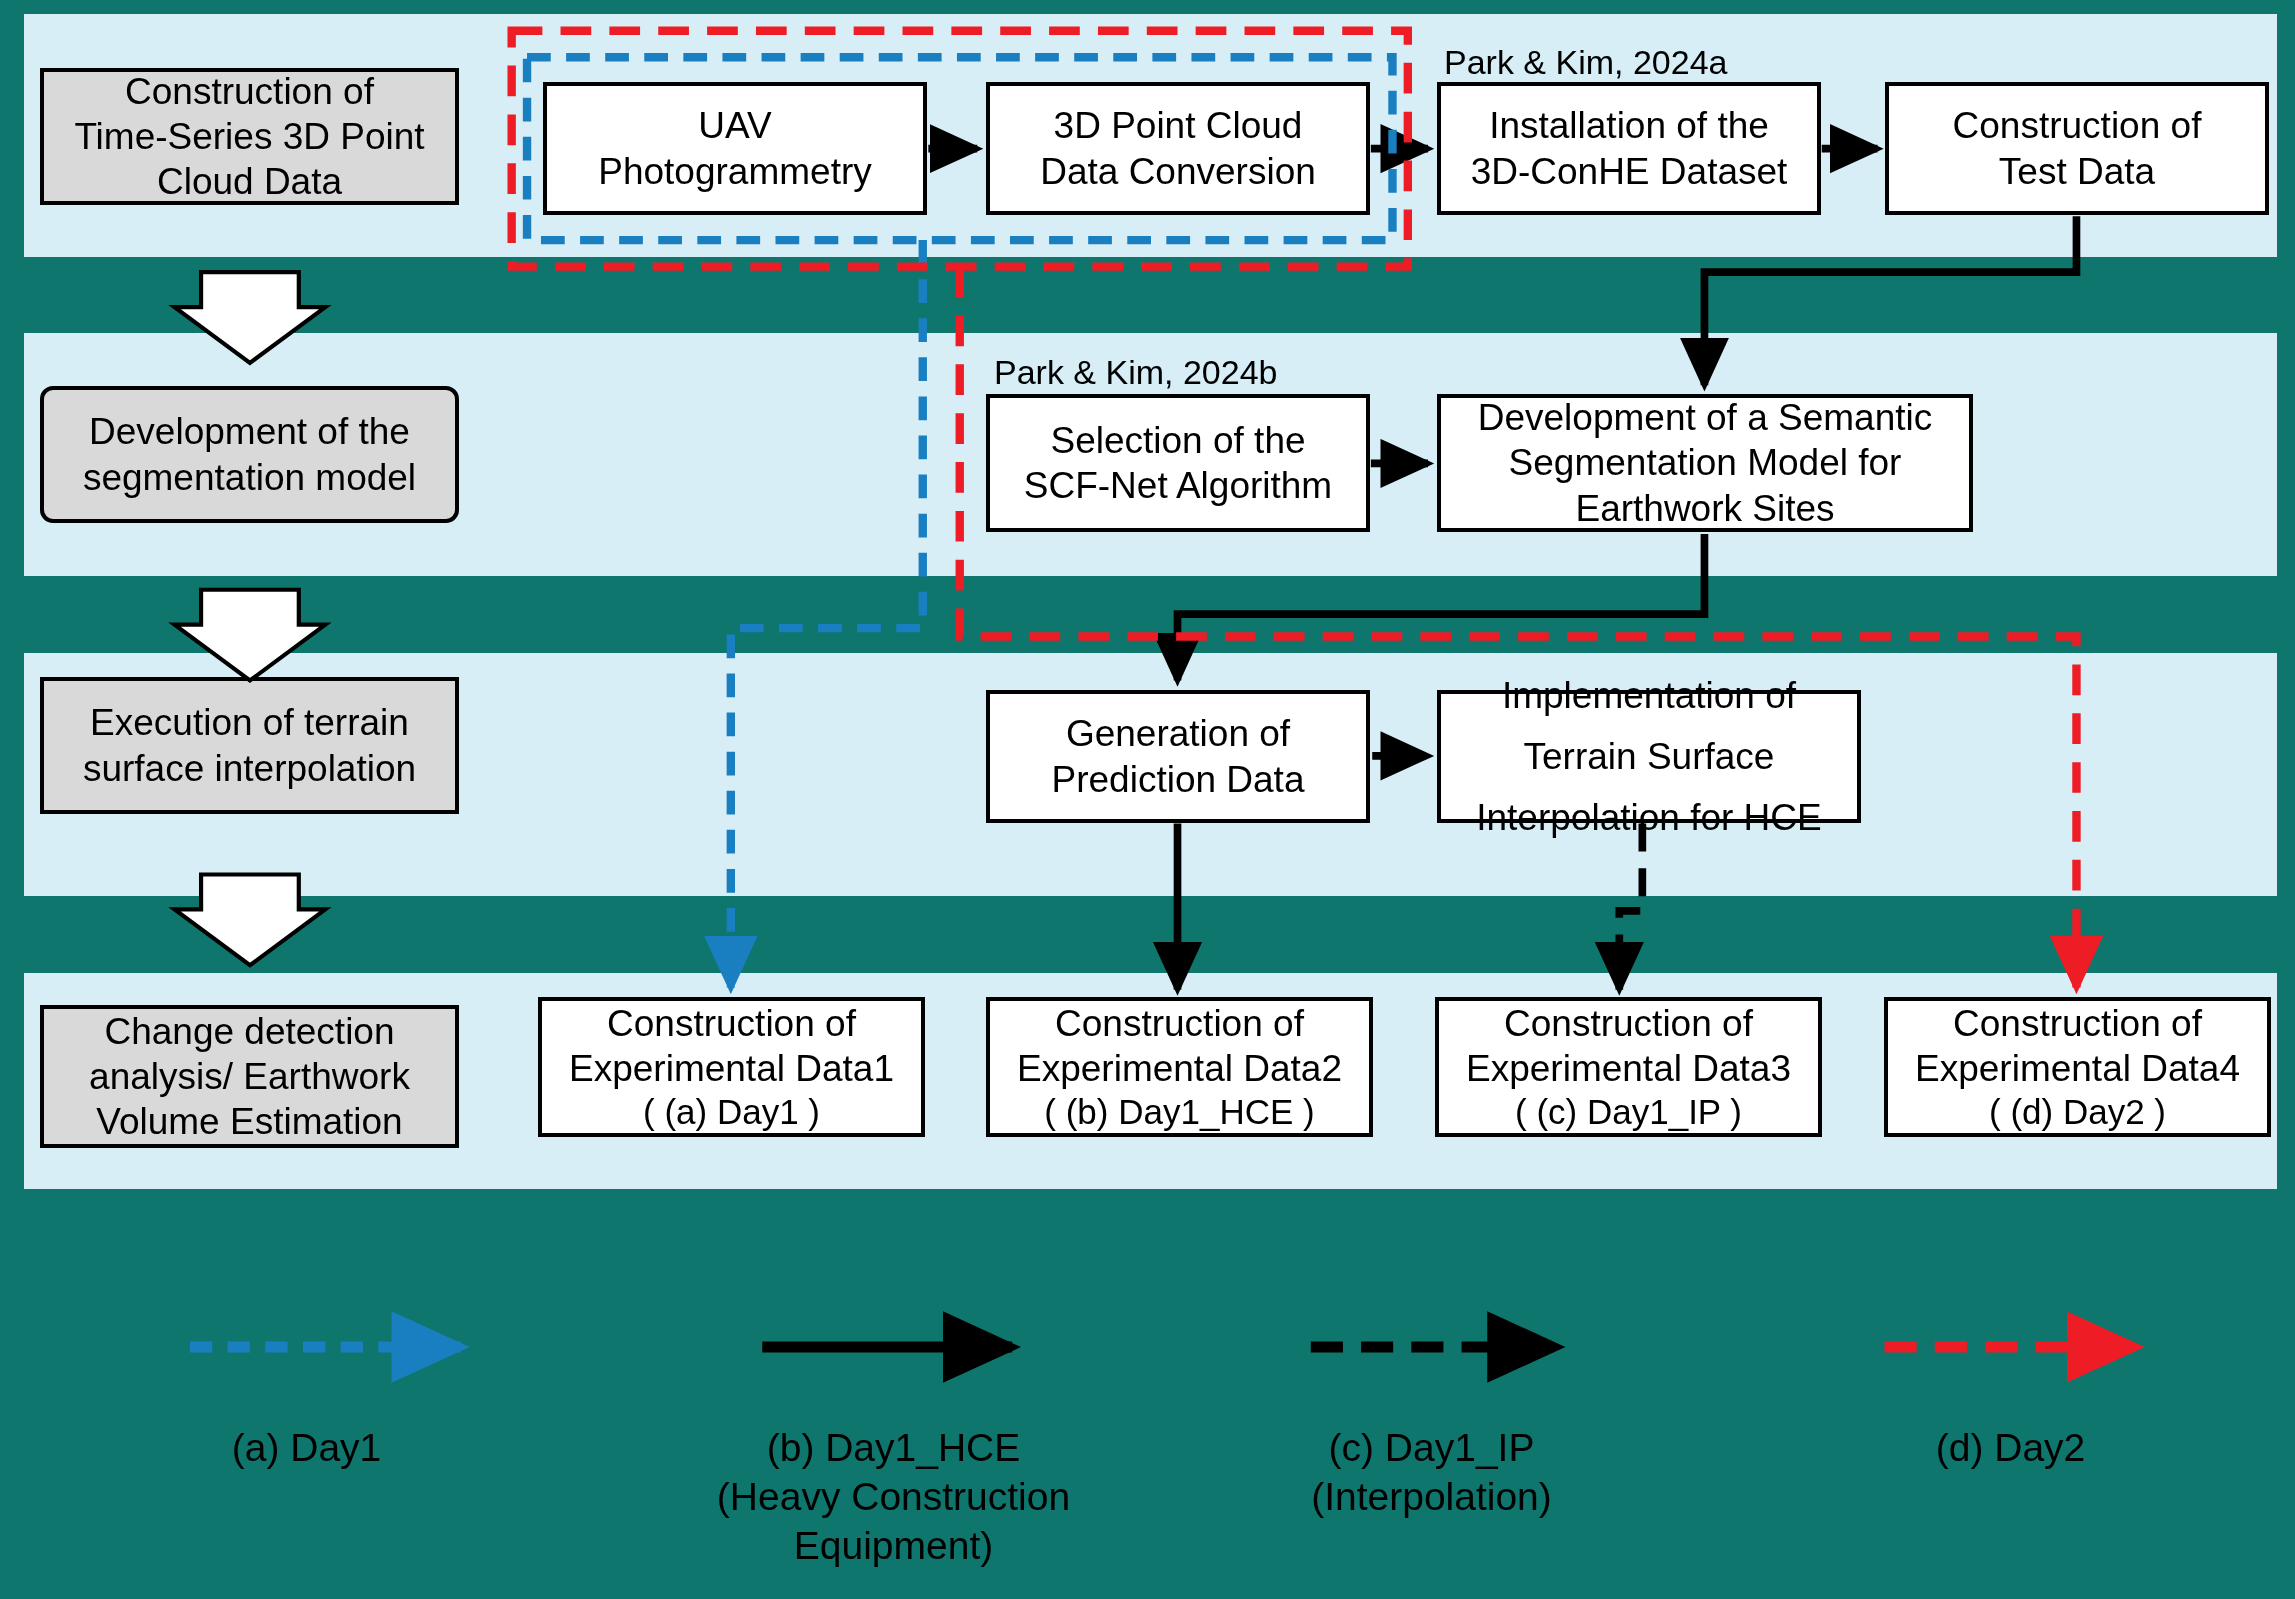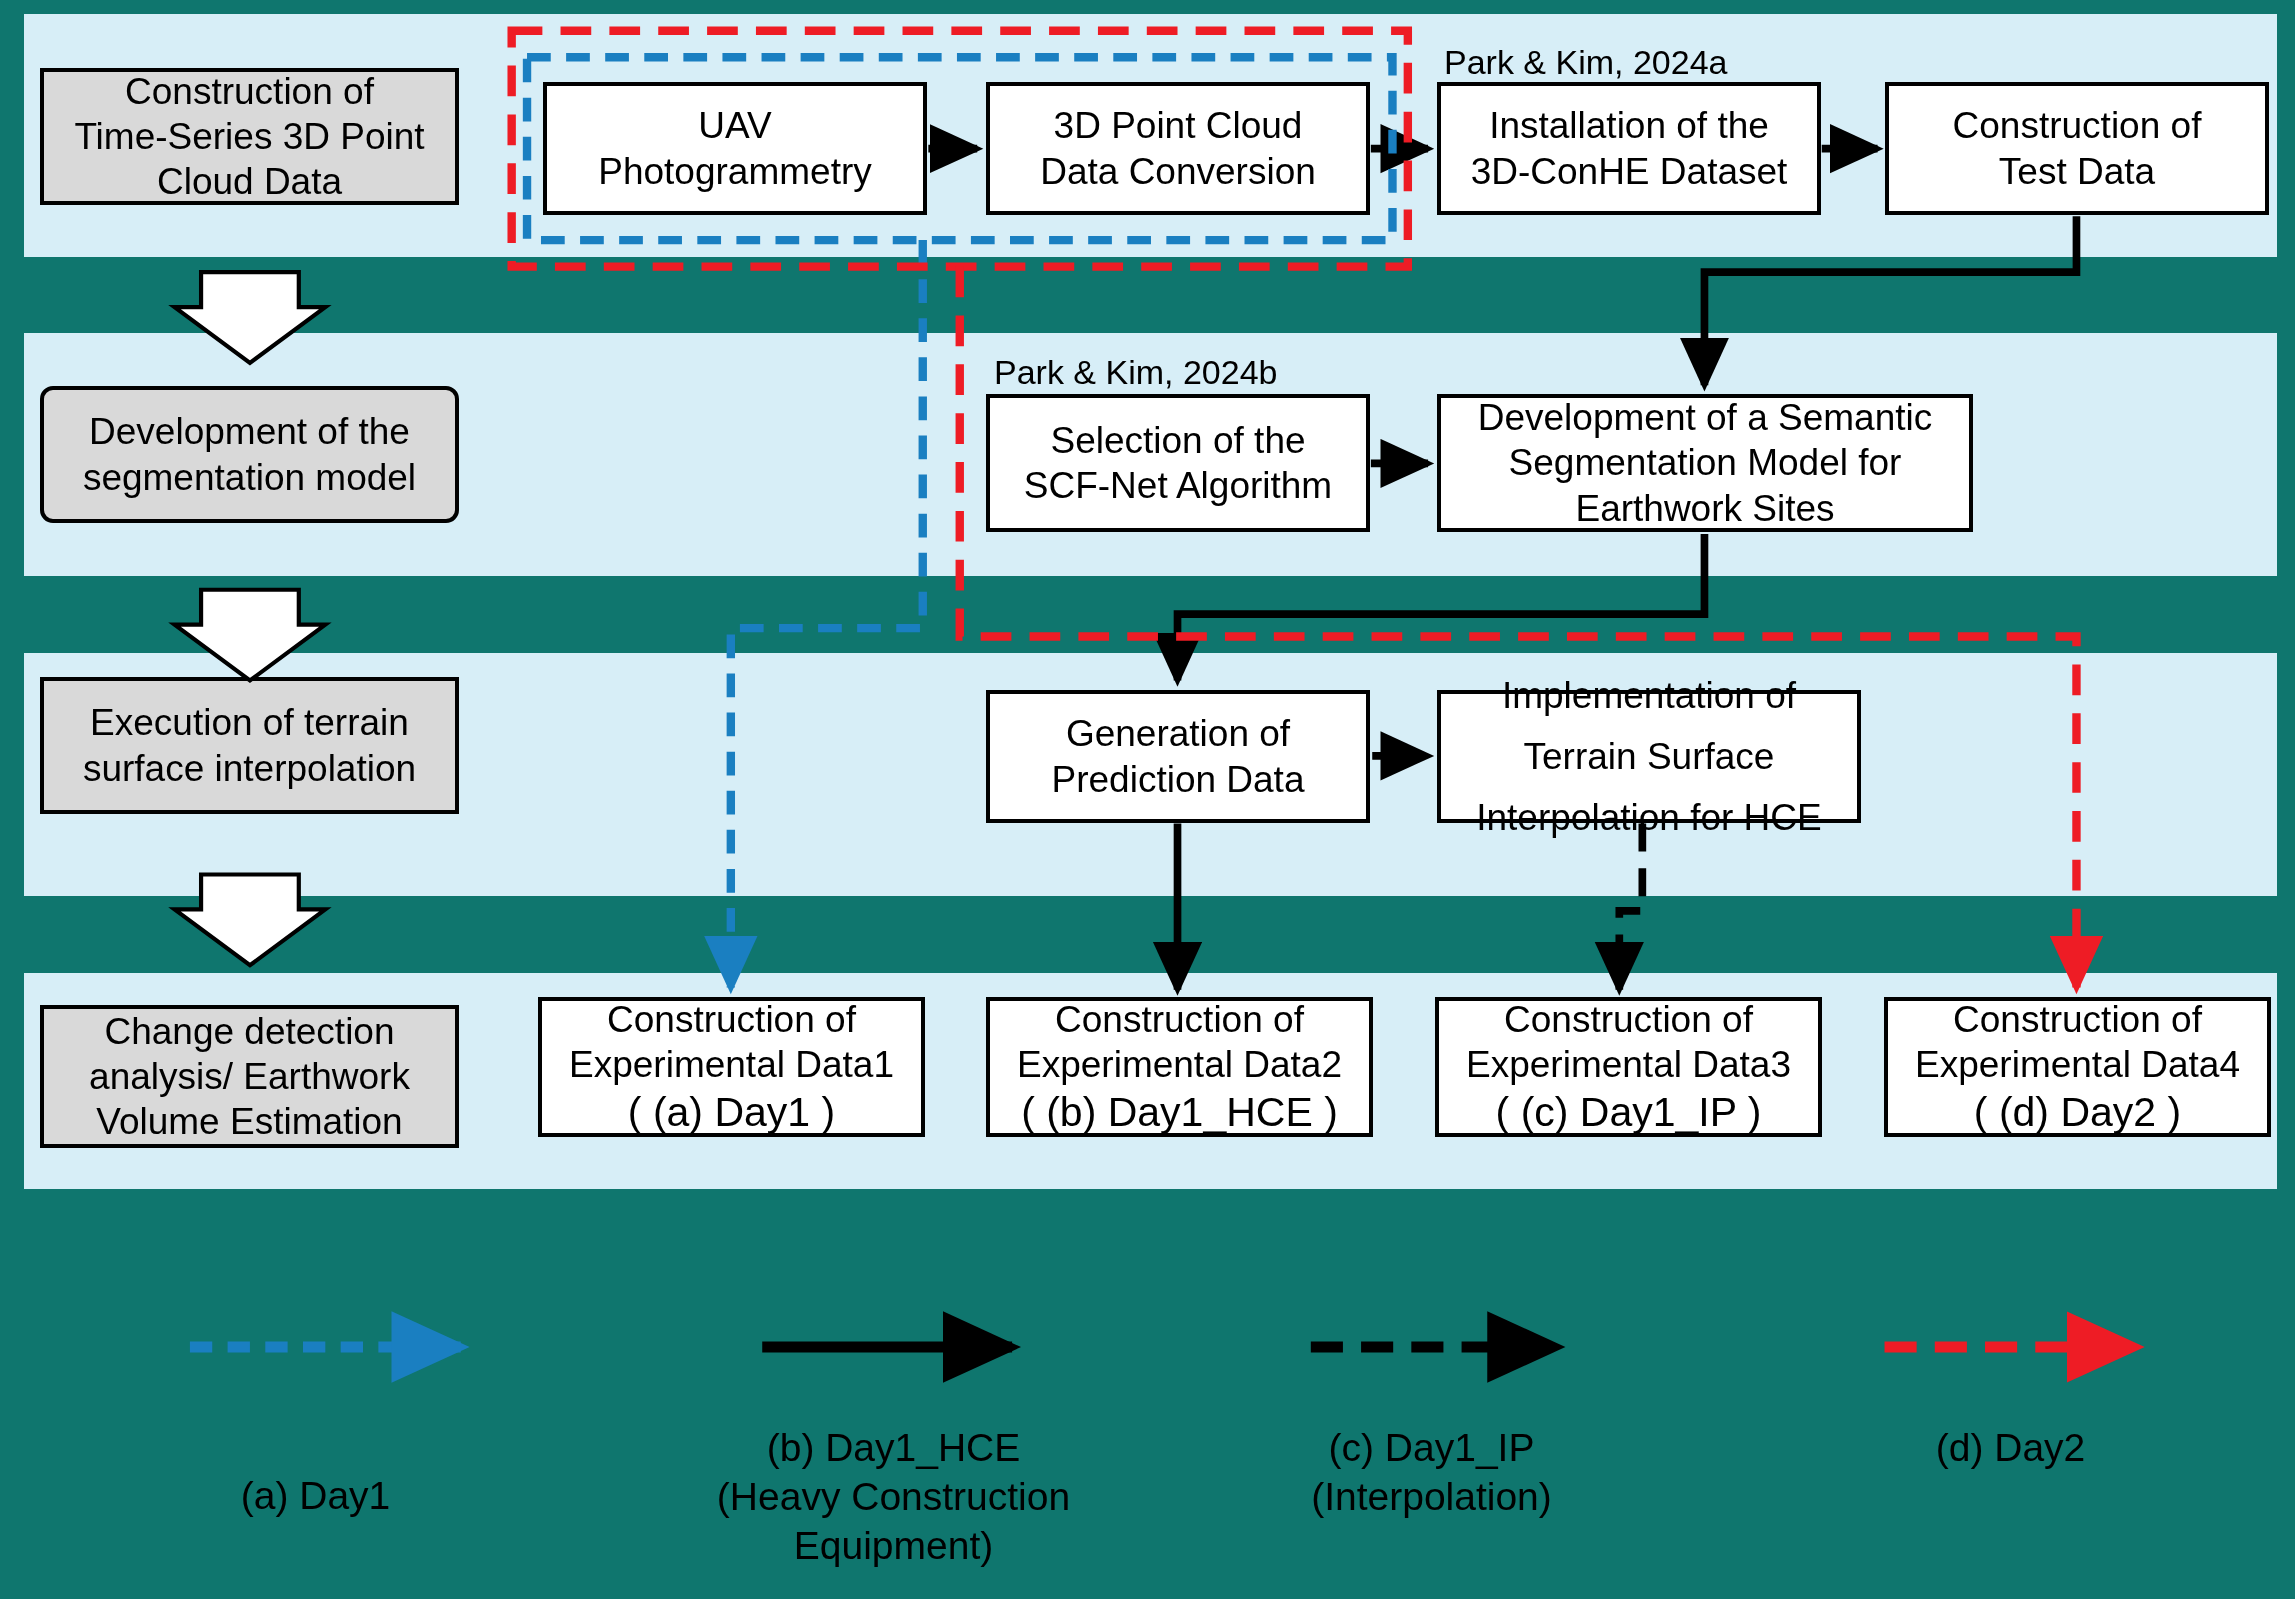--- a/index.html
+++ b/index.html
@@ -8,21 +8,21 @@
   .band{position:absolute;background:#d7eef7;}
   .gbox{position:absolute;background:#d9d9d9;border:4.2px solid #000;box-sizing:border-box;
         display:flex;align-items:center;justify-content:center;text-align:center;
         font-size:37px;line-height:1.22;color:#000;}
   .wbox{position:absolute;background:#ffffff;border:4.2px solid #000;box-sizing:border-box;
         display:flex;flex-direction:column;align-items:center;justify-content:center;text-align:center;
         font-size:37px;line-height:1.22;color:#000;}
   .cite{position:absolute;font-size:34px;color:#000;white-space:nowrap;}
   .legend-label{position:absolute;text-align:center;font-size:39px;line-height:1.25;color:#000;}
   svg.overlay{position:absolute;left:0;top:0;width:2295px;height:1599px;pointer-events:none;}
-  .sub{font-size:41px;}
+  .sub{font-size:35px;}
 </style>
 </head>
 <body>
 
 <div id="stage">
 
   <div class="band" style="left:24.4px;top:14px;width:2253px;height:243px;"></div>
   <div class="band" style="left:24.4px;top:333px;width:2253px;height:243px;"></div>
   <div class="band" style="left:24.4px;top:653px;width:2253px;height:243px;"></div>
   <div class="band" style="left:24.4px;top:973px;width:2253px;height:216px;"></div>
@@ -172,21 +172,21 @@
     <rect x="733" y="44" width="1284" height="338" fill="none" stroke="#ee1c25" stroke-width="12" stroke-dasharray="44,26"></rect>
 
     <path d="M 1375,382 L 1375,912 L 2975,912 L 2975,1415" fill="none" stroke="#ee1c25" stroke-width="12" stroke-dasharray="44,26" marker-end="url(#ah-red)"></path>
 
     <line x1="272" y1="1930" x2="660" y2="1930" stroke="#1a7fc1" stroke-width="16" stroke-dasharray="32,22" marker-end="url(#ah-blue)"></line>
     <line x1="1092" y1="1930" x2="1450" y2="1930" stroke="#000" stroke-width="16" marker-end="url(#ah-black)"></line>
     <line x1="1878" y1="1930" x2="2230" y2="1930" stroke="#000" stroke-width="16" stroke-dasharray="46,26" marker-end="url(#ah-black)"></line>
     <line x1="2700" y1="1930" x2="3060" y2="1930" stroke="#ee1c25" stroke-width="16" stroke-dasharray="46,26" marker-end="url(#ah-red)"></line>
   </svg>
 
-  <div class="legend-label" style="left:141px;top:1424px;width:349px;margin-top:48px;">
+  <div class="legend-label" style="left:132px;top:1424px;width:349px;">
     <div>(a) Day1</div>
   </div>
 
   <div class="legend-label" style="left:698px;top:1424px;width:391px;">
     <div>(b) Day1_HCE</div>
     <div>(Heavy Construction</div>
     <div>Equipment)</div>
   </div>
 
   <div class="legend-label" style="left:1250px;top:1424px;width:363px;">

